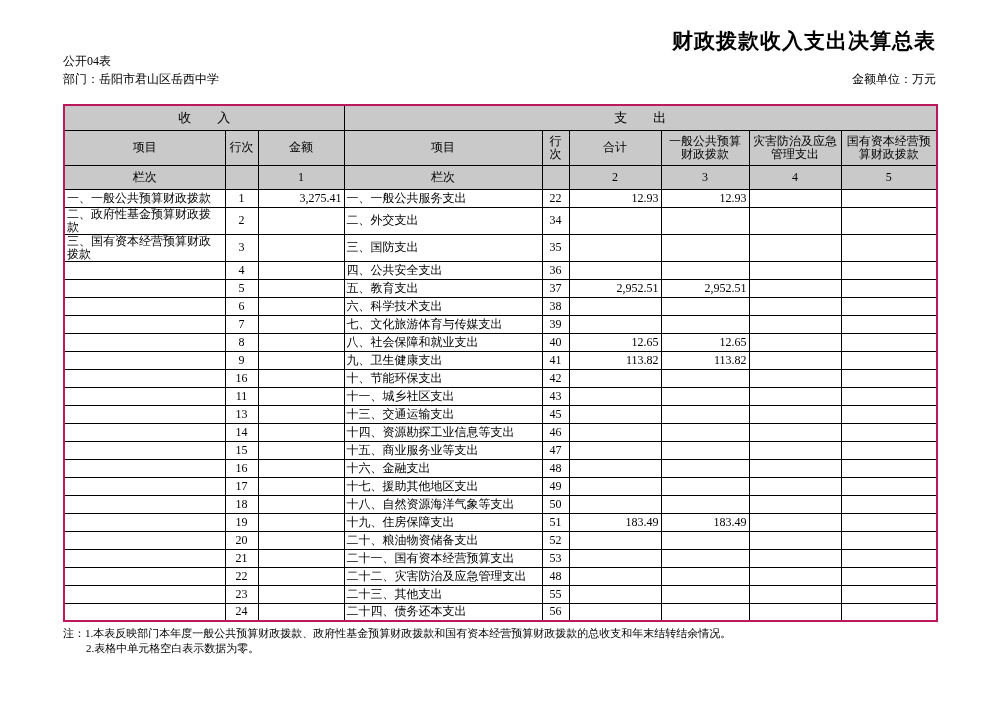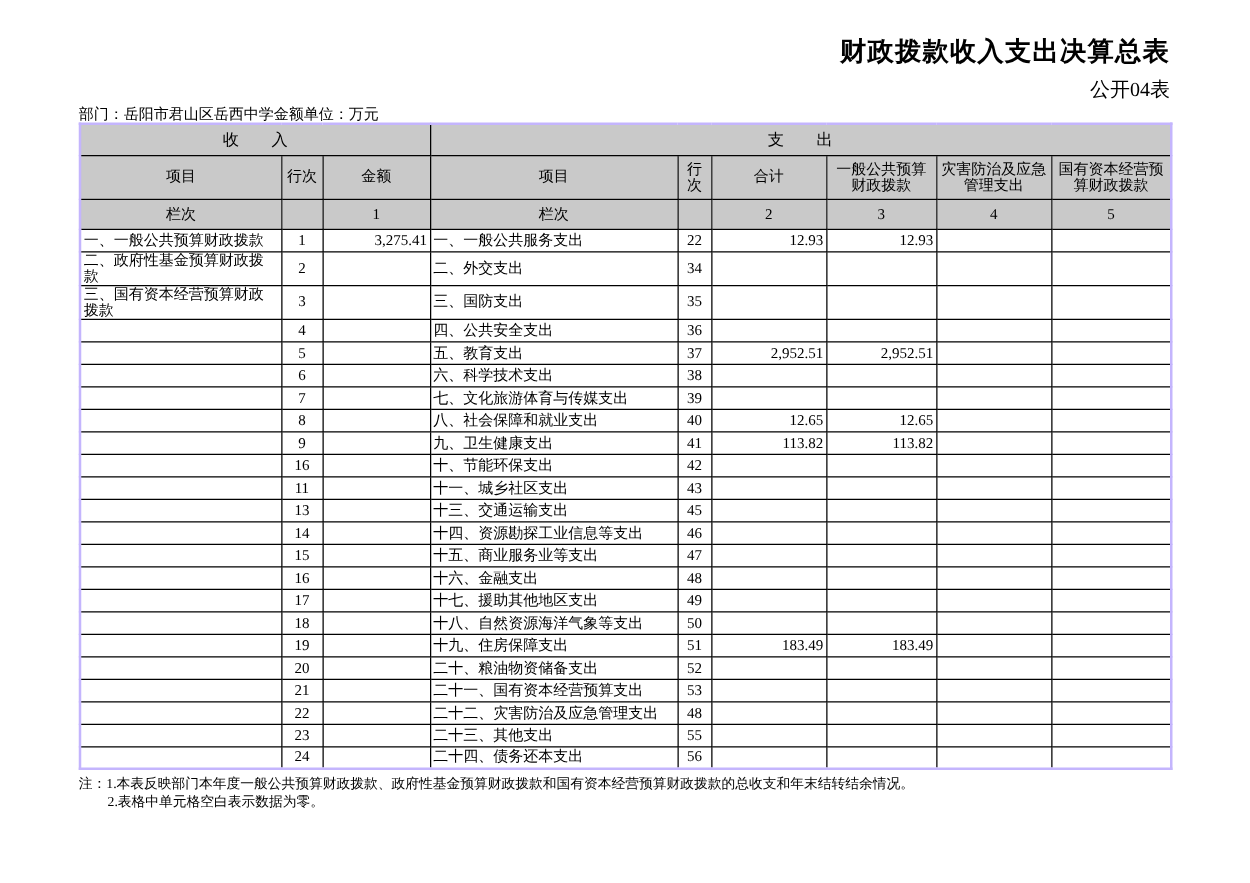--- a/index.html
+++ b/index.html
@@ -13,39 +13,38 @@
   .page { position: relative; width: 873px; padding: 28px 64px 0 63px; }
 
   .title {
     text-align: right;
     font-size: 21px;
     font-weight: bold;
     letter-spacing: 1px;
     line-height: 26px;
   }
   .code-line {
-    text-align: right;
-    font-size: 16px;
-    margin-top: 12px;
+    text-align: left;
+    font-size: 12px;
     line-height: 14px;
   }
   .meta-line {
     display: flex;
-    justify-content: flex-start;
+    justify-content: space-between;
     font-size: 12px;
     margin-top: 4px;
-    margin-bottom: 0;
+    margin-bottom: 18px;
     line-height: 14px;
   }
 
   table.fiscal {
     border-collapse: collapse;
     table-layout: fixed;
     width: 873px;
-    border: 2px solid #c4b5fd;
+    border: 2px solid #be185d;
   }
   table.fiscal td {
     border: 1px solid #000;
     overflow: hidden;
     white-space: normal;
     padding: 0 2px;
     font-size: 12px;
     line-height: 13px;
   }
   thead td {

